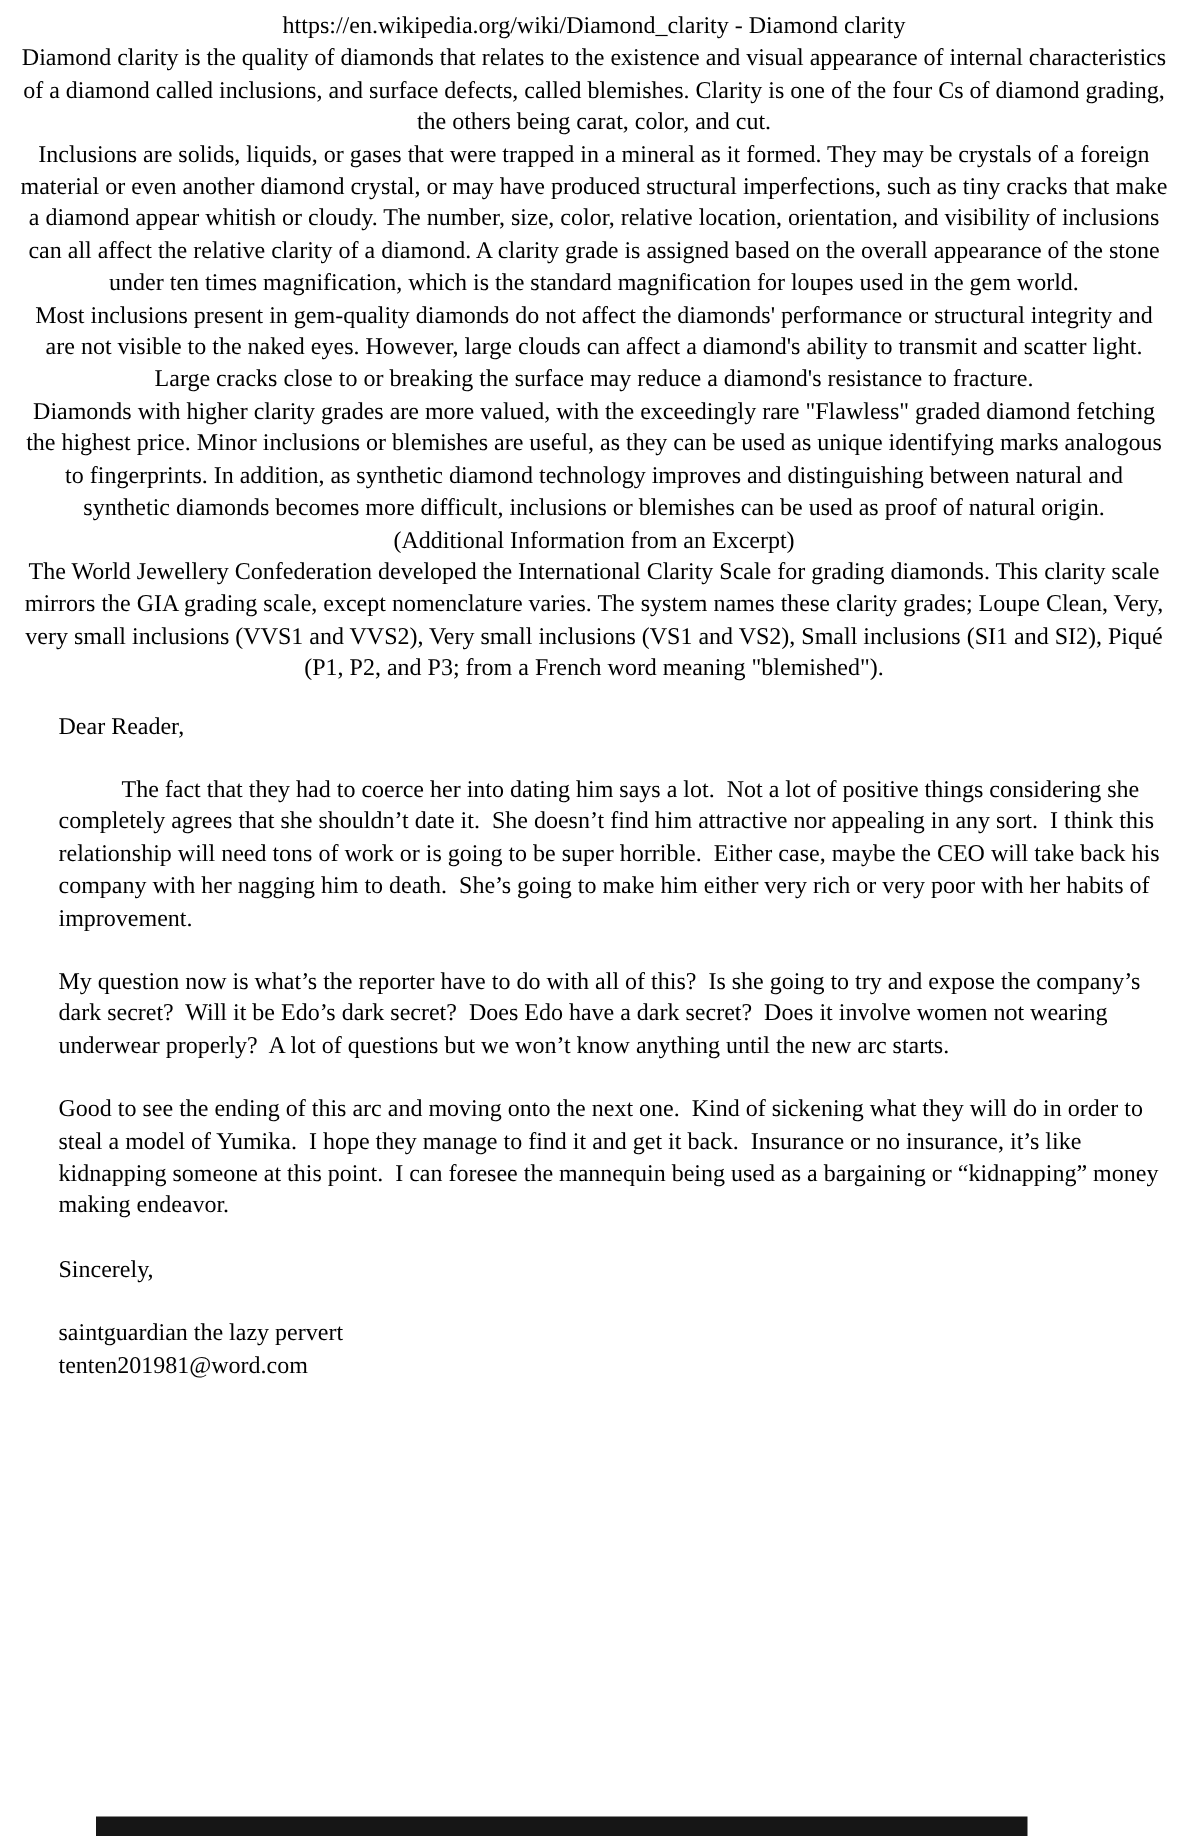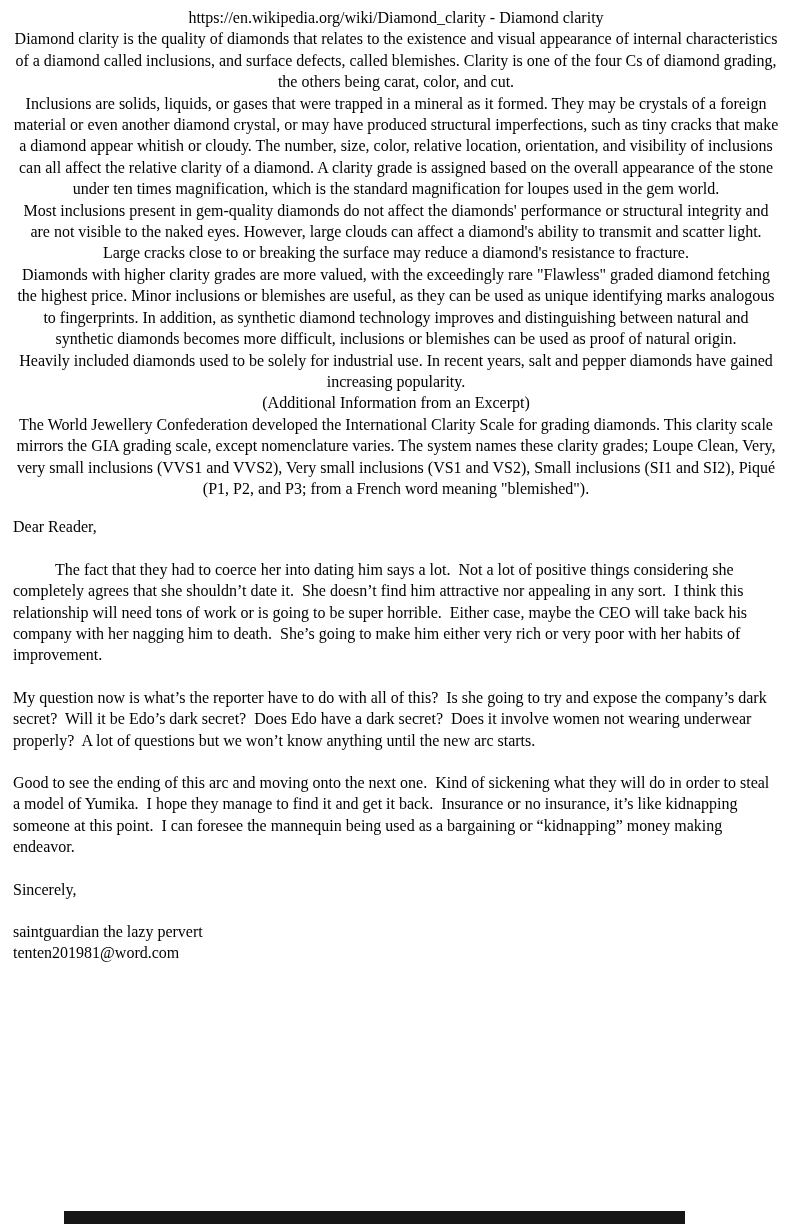--- a/index.html
+++ b/index.html
@@ -26,20 +26,21 @@
   .content {
     padding: 7px 13px 0 13px;
   }
   .centered-block p {
     margin: 0;
     text-align: center;
     white-space: pre-wrap;
   }
   .letter {
     text-align: left;
+    margin-left: 26px;
   }
   .letter p {
     margin: 21px 0 0 0;
     white-space: pre-wrap;
   }
   .letter p.salutation {
     margin-top: 17px;
   }
   .letter p.indent-first {
     text-indent: 42px;
@@ -65,21 +66,20 @@
 
 <div class="page">
   <div class="content">
 
     <div class="centered-block">
       <p>https://en.wikipedia.org/wiki/Diamond_clarity - Diamond clarity</p>
       <p>Diamond clarity is the quality of diamonds that relates to the existence and visual appearance of internal characteristics of a diamond called inclusions, and surface defects, called blemishes. Clarity is one of the four Cs of diamond grading, the others being carat, color, and cut.</p>
       <p>Inclusions are solids, liquids, or gases that were trapped in a mineral as it formed. They may be crystals of a foreign material or even another diamond crystal, or may have produced structural imperfections, such as tiny cracks that make a diamond appear whitish or cloudy. The number, size, color, relative location, orientation, and visibility of inclusions can all affect the relative clarity of a diamond. A clarity grade is assigned based on the overall appearance of the stone under ten times magnification, which is the standard magnification for loupes used in the gem world.</p>
       <p>Most inclusions present in gem-quality diamonds do not affect the diamonds' performance or structural integrity and are not visible to the naked eyes. However, large clouds can affect a diamond's ability to transmit and scatter light. Large cracks close to or breaking the surface may reduce a diamond's resistance to fracture.</p>
       <p>Diamonds with higher clarity grades are more valued, with the exceedingly rare "Flawless" graded diamond fetching the highest price. Minor inclusions or blemishes are useful, as they can be used as unique identifying marks analogous to fingerprints. In addition, as synthetic diamond technology improves and distinguishing between natural and synthetic diamonds becomes more difficult, inclusions or blemishes can be used as proof of natural origin.</p>
-      <p>Heavily included diamonds used to be solely for industrial use. In recent years, salt and pepper diamonds have gained increasing popularity.</p>
       <p>(Additional Information from an Excerpt)</p>
       <p>The World Jewellery Confederation developed the International Clarity Scale for grading diamonds. This clarity scale mirrors the GIA grading scale, except nomenclature varies. The system names these clarity grades; Loupe Clean, Very, very small inclusions (VVS1 and VVS2), Very small inclusions (VS1 and VS2), Small inclusions (SI1 and SI2), Piqué (P1, P2, and P3; from a French word meaning "blemished").</p>
     </div>
 
     <div class="letter">
       <p class="salutation">Dear Reader,</p>
       <p class="indent-first">The fact that they had to coerce her into dating him says a lot.  Not a lot of positive things considering she completely agrees that she shouldn’t date it.  She doesn’t find him attractive nor appealing in any sort.  I think this relationship will need tons of work or is going to be super horrible.  Either case, maybe the CEO will take back his company with her nagging him to death.  She’s going to make him either very rich or very poor with her habits of improvement.</p>
       <p>My question now is what’s the reporter have to do with all of this?  Is she going to try and expose the company’s dark secret?  Will it be Edo’s dark secret?  Does Edo have a dark secret?  Does it involve women not wearing underwear properly?  A lot of questions but we won’t know anything until the new arc starts.</p>
       <p>Good to see the ending of this arc and moving onto the next one.  Kind of sickening what they will do in order to steal a model of Yumika.  I hope they manage to find it and get it back.  Insurance or no insurance, it’s like kidnapping someone at this point.  I can foresee the mannequin being used as a bargaining or “kidnapping” money making endeavor.</p>
       <p>Sincerely,</p>

